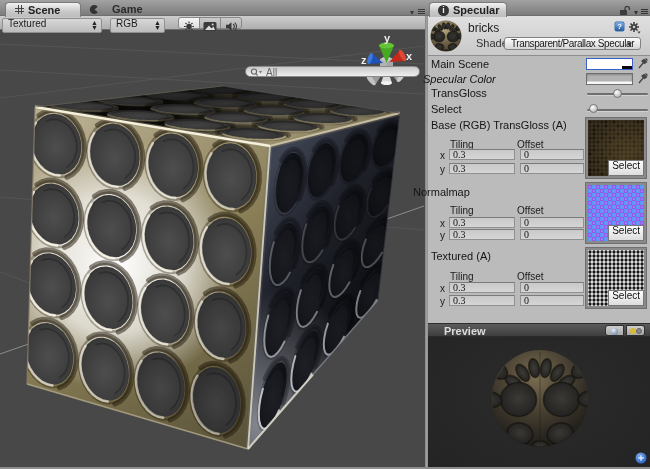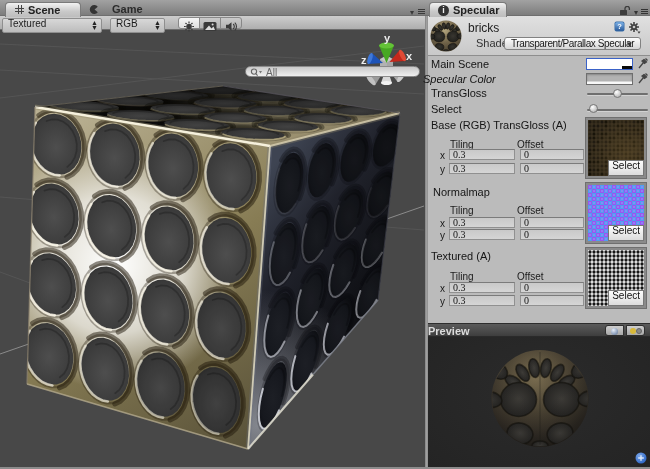--- a/index.html
+++ b/index.html
@@ -770,21 +770,21 @@
       <rect width="56" height="56" fill="url(#btl)" opacity="0.55"></rect>
     </svg><div class="selbtn">Select</div></div>
 <div class="slbl" style="left:450px; top:139px;">Tiling</div>
 <div class="slbl" style="left:517px; top:139px;">Offset</div>
 <div class="slbl" style="left:440px; top:150px;">x</div>
 <div class="field" style="left:449px; top:149px; width:66px; height:11px;">0.3</div>
 <div class="field" style="left:520px; top:149px; width:64px; height:11px;">0</div>
 <div class="slbl" style="left:440px; top:163.5px;">y</div>
 <div class="field" style="left:449px; top:162.5px; width:66px; height:11px;">0.3</div>
 <div class="field" style="left:520px; top:162.5px; width:64px; height:11px;">0</div>
-<div class="lbl" style="left:433px; top:186px;">Normalmap</div>
+<div class="lbl" style="left:413px; top:186px;">Normalmap</div>
 <div class="thumbbox" style="left:586px; top:183px;"><svg width="56" height="56" viewBox="0 0 56 56">
       <rect width="56" height="56" fill="#7070f0"></rect>
       <rect x="0" y="0" width="4" height="4" fill="#9a55f0"></rect>
       <circle cx="2" cy="2" r="1.1" fill="#8c8cf8"></circle>
       <rect x="4" y="0" width="4" height="4" fill="#4f9ef0"></rect>
       <circle cx="6" cy="2" r="1.1" fill="#8c8cf8"></circle>
       <rect x="8" y="0" width="4" height="4" fill="#9a55f0"></rect>
       <circle cx="10" cy="2" r="1.1" fill="#8c8cf8"></circle>
       <rect x="12" y="0" width="4" height="4" fill="#4f9ef0"></rect>
       <circle cx="14" cy="2" r="1.1" fill="#8c8cf8"></circle>
@@ -1384,21 +1384,21 @@
 <div class="slbl" style="left:450px; top:270.5px;">Tiling</div>
 <div class="slbl" style="left:517px; top:270.5px;">Offset</div>
 <div class="slbl" style="left:440px; top:283px;">x</div>
 <div class="field" style="left:449px; top:282px; width:66px; height:11px;">0.3</div>
 <div class="field" style="left:520px; top:282px; width:64px; height:11px;">0</div>
 <div class="slbl" style="left:440px; top:296px;">y</div>
 <div class="field" style="left:449px; top:295px; width:66px; height:11px;">0.3</div>
 <div class="field" style="left:520px; top:295px; width:64px; height:11px;">0</div>
 
 <div class="abs" style="left:428px; top:322.5px; width:222px; height:14.5px; background:linear-gradient(#5b5b5b,#3e3e3e); border-top:1px solid #2e2e2e; border-bottom:1px solid #2a2a2a;">
-  <span style="position:absolute; left:0; top:1px; font-size:11px; font-weight:bold; color:#dcdcdc;">Preview</span>
+  <span style="position:absolute; left:16px; top:1px; font-size:11px; font-weight:bold; color:#dcdcdc;">Preview</span>
   <span style="position:absolute; left:177px; top:1.5px; width:19px; height:11px; border-radius:3px 0 0 3px; background:linear-gradient(#cfcfcf,#a8a8a8); border:1px solid #2f2f2f;">
       <span style="position:absolute;left:5px;top:1.5px;width:7px;height:7px;border-radius:50%;background:radial-gradient(circle at 35% 30%,#e8eef8,#8ea0bd 60%,#5c6a85);"></span>
     </span>
   <span style="position:absolute; left:198px; top:1.5px; width:19px; height:11px; border-radius:0 3px 3px 0; background:linear-gradient(#cfcfcf,#a8a8a8); border:1px solid #2f2f2f;">
       <span style="position:absolute;left:3px;top:2px;width:6px;height:6px;border-radius:50%;background:#d8b93a;"></span>
       <span style="position:absolute;left:9px;top:2px;width:6px;height:6px;border-radius:50%;background:#888;border:1px solid #666;"></span>
     </span>
 </div>
 <div class="abs" style="left:428px; top:337px; width:222px; height:130px; background:radial-gradient(ellipse at 50% 42%, #2b2b2b, #242424); overflow:hidden;">
 <svg width="222" height="130" viewBox="0 0 222 130">

